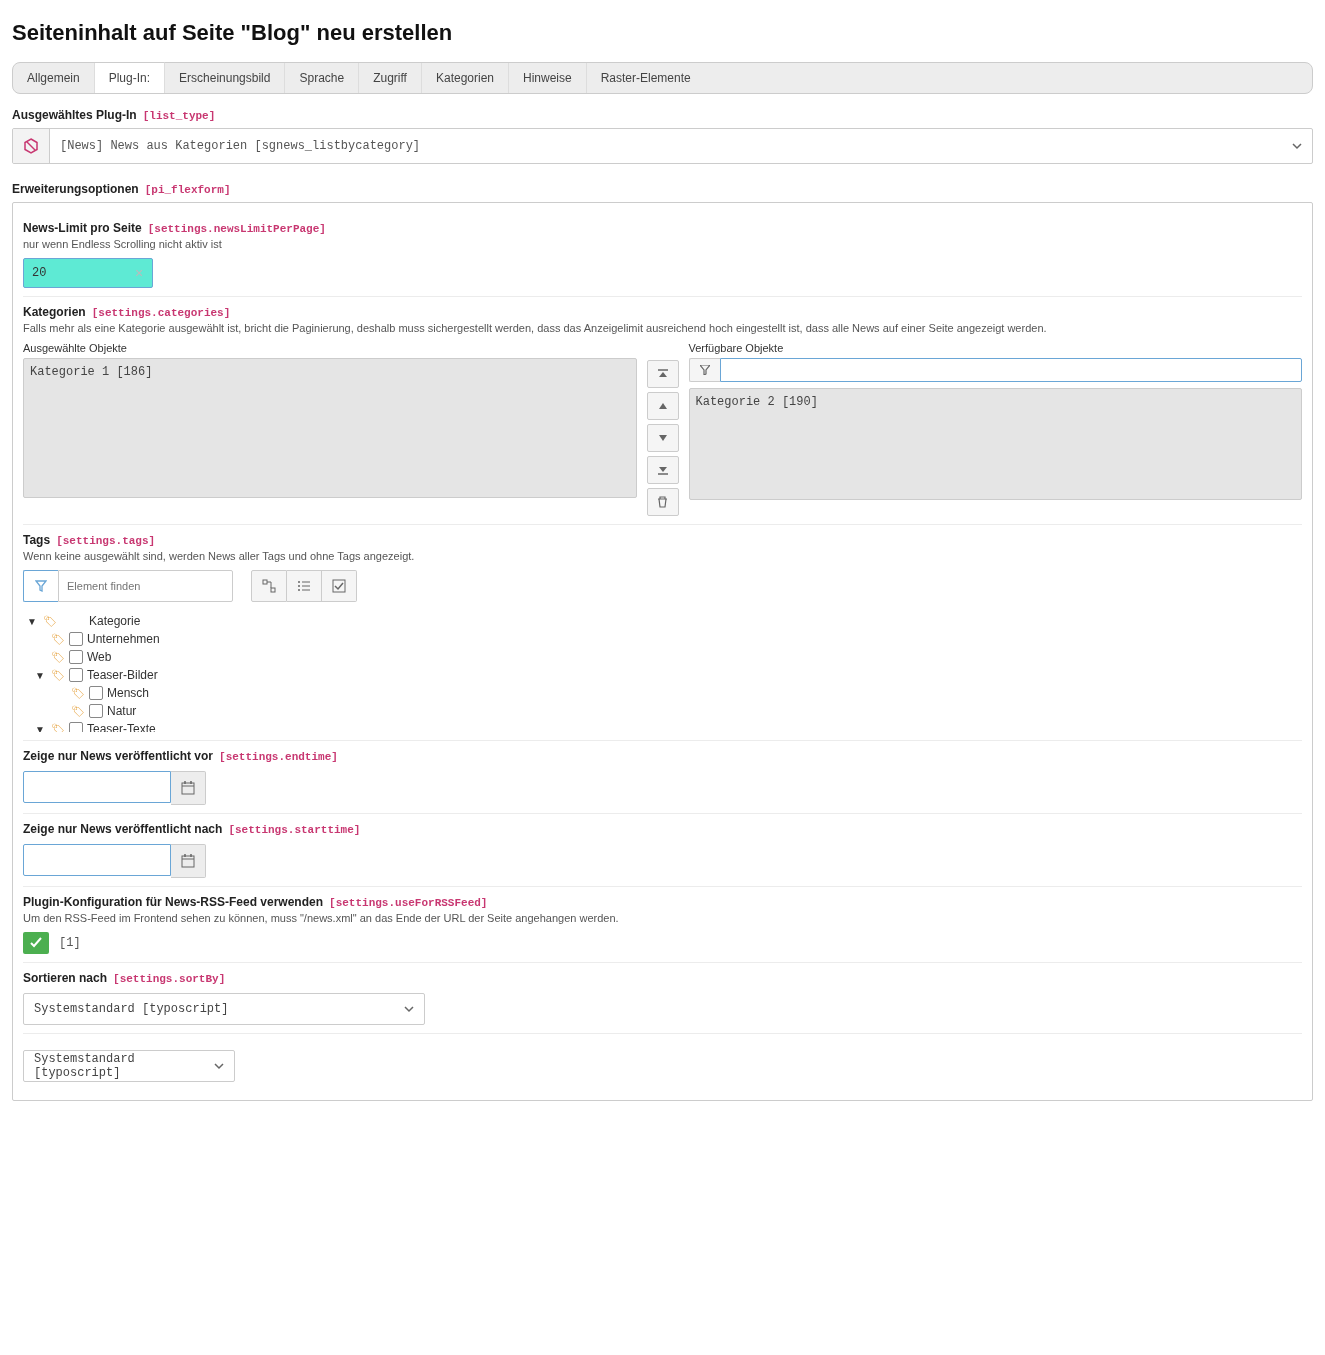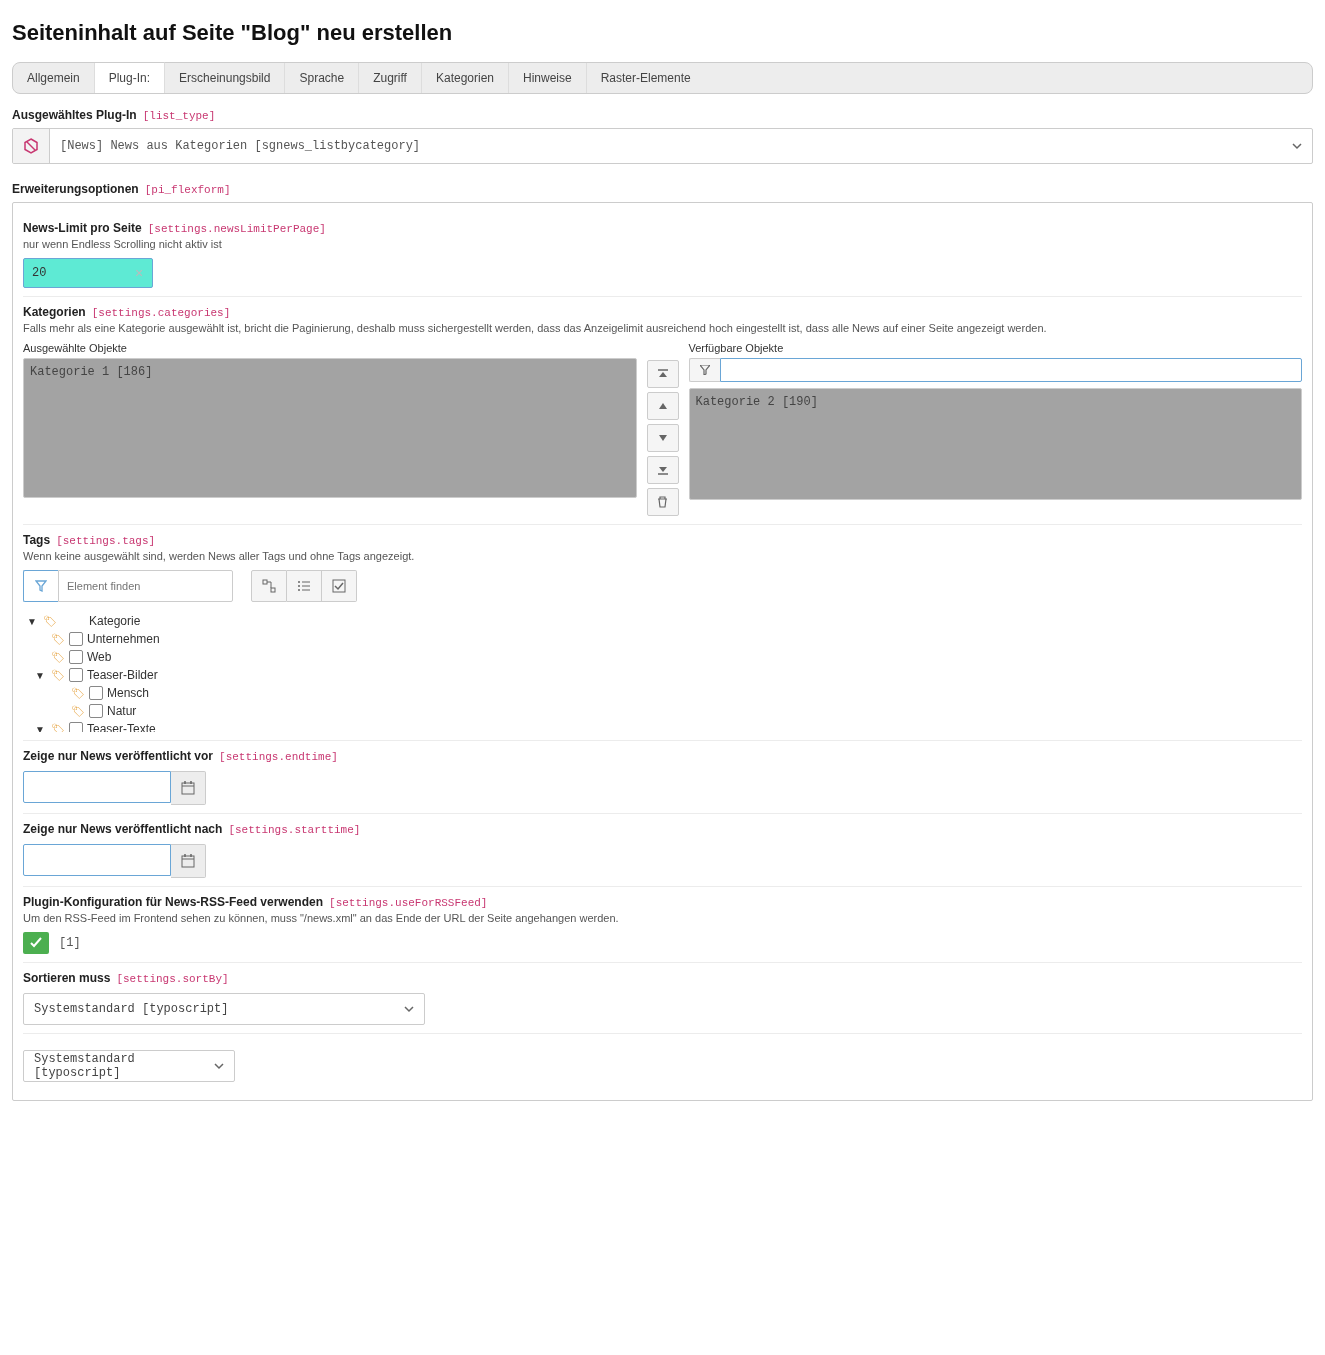--- a/index.html
+++ b/index.html
@@ -3,38 +3,38 @@
 <meta charset="utf-8">
 <style>
   html,body{margin:0;padding:0;font-family:Verdana,Arial,sans-serif;font-size:12px;color:#333;background:#fff}
   .page{width:1325px;margin:0;padding:12px;box-sizing:border-box}
   h1{font-size:22px;font-weight:700;margin:8px 0 16px 0;color:#111}
   .tabs{display:flex;border:1px solid #ccc;border-radius:8px;background:#ededed;margin-bottom:14px}
   .tab{padding:8px 14px;font-size:12px;color:#444;cursor:pointer;border-right:1px solid #ddd}
   .tab:last-child{border-right:none}
   .tab.active{background:#fff;border-top:1px solid #ccc;margin-top:-1px}
   .section-label{font-size:12px;font-weight:700;color:#222;margin-bottom:6px}
-  .tech-label{font-family:"Courier New",monospace;font-size:11px;color:#c83771;margin-left:6px;font-weight:400}
+  .tech-label{font-family:"Courier New",monospace;font-size:11px;color:#c83771;margin-left:6px;font-weight:700}
   .plugin-select{display:flex;border:1px solid #ccc;border-radius:2px;background:#fff;align-items:center;height:34px;margin-bottom:18px}
   .plugin-select .icon-box{width:36px;height:34px;border-right:1px solid #ccc;display:flex;align-items:center;justify-content:center;background:#f3f3f3;border-radius:2px 0 0 2px}
   .plugin-select .value{flex:1;padding:0 10px;font-family:"Courier New",monospace;font-size:12px;color:#555}
   .plugin-select .chev{width:30px;display:flex;align-items:center;justify-content:center;color:#666}
   .fieldset{border:1px solid #ccc;border-radius:2px;padding:10px;margin-bottom:14px;background:#fff}
   .fieldgroup{padding:8px 0;border-bottom:1px solid #ececec}
   .fieldgroup:last-child{border-bottom:none}
   .field-title{font-size:12px;font-weight:700;color:#222}
   .field-help{font-size:11px;color:#555;margin-top:3px}
   .input-wrap{display:flex;align-items:center;margin-top:8px}
   .text-input{height:30px;border:1px solid #6aa6d6;border-radius:2px;padding:0 8px;font-family:"Courier New",monospace;font-size:12px;color:#333;background:#5eead4;box-sizing:border-box}
   .text-input.num{width:130px}
   .clear-x{margin-left:-24px;color:#bbb;cursor:pointer;font-size:14px;width:20px;text-align:center}
   .dual-list{display:flex;gap:10px;margin-top:8px}
   .dual-col{flex:1}
   .dual-col-label{font-size:11px;color:#333;margin-bottom:4px}
-  .listbox{border:1px solid #ccc;border-radius:2px;height:126px;background:#a3a3a3;padding:6px;font-family:"Courier New",monospace;font-size:12px;color:#444;overflow:auto}
+  .listbox{border:1px solid #ccc;border-radius:2px;height:126px;background:#e5e5e5;padding:6px;font-family:"Courier New",monospace;font-size:12px;color:#444;overflow:auto}
   .btn-col{display:flex;flex-direction:column;gap:4px;align-items:center;padding-top:18px}
   .icon-btn{width:30px;height:26px;border:1px solid #ccc;border-radius:2px;background:#f5f5f5;display:flex;align-items:center;justify-content:center;cursor:pointer;color:#666;font-size:11px}
   .filter-row{display:flex;margin-bottom:6px}
   .filter-icon{width:30px;height:22px;border:1px solid #ccc;border-right:none;display:flex;align-items:center;justify-content:center;color:#666;background:#f5f5f5;border-radius:2px 0 0 2px}
   .filter-input{flex:1;height:22px;border:1px solid #6aa6d6;border-radius:0 2px 2px 0;padding:0 6px;font-size:11px}
   .tags-toolbar{display:flex;gap:18px;margin-top:8px;align-items:center}
   .tags-filter{display:flex;width:210px}
   .tags-filter .ficon{width:34px;height:30px;border:1px solid #6aa6d6;border-right:none;display:flex;align-items:center;justify-content:center;color:#6aa6d6;background:#fff;border-radius:2px 0 0 2px}
   .tags-filter input{flex:1;height:30px;border:1px solid #ccc;border-left:1px solid #ccc;padding:0 8px;font-size:11px;color:#888;border-radius:0 2px 2px 0}
   .btn-group{display:flex}
@@ -305,21 +305,21 @@
           <svg width="14" height="12" viewBox="0 0 14 12">
               <path d="M2 6l3 3 7-8" fill="none" stroke="#fff" stroke-width="2"></path>
             </svg>
         </div>
         <span class="toggle-val">[1]</span>
       </div>
     </div>
 
     <div class="fieldgroup">
       <div class="field-title">
-        <span>Sortieren muss</span><span class="tech-label">[settings.sortBy]</span>
+        <span>Sortieren nach</span><span class="tech-label">[settings.sortBy]</span>
       </div>
       <div class="select w400">
         <div class="sval">Systemstandard [typoscript]</div>
         <div class="schev">
             <svg width="12" height="12" viewBox="0 0 12 12">
               <path d="M2 4l4 4 4-4" fill="none" stroke="#666" stroke-width="1.5"></path>
             </svg>
           </div>
       </div>
     </div>

